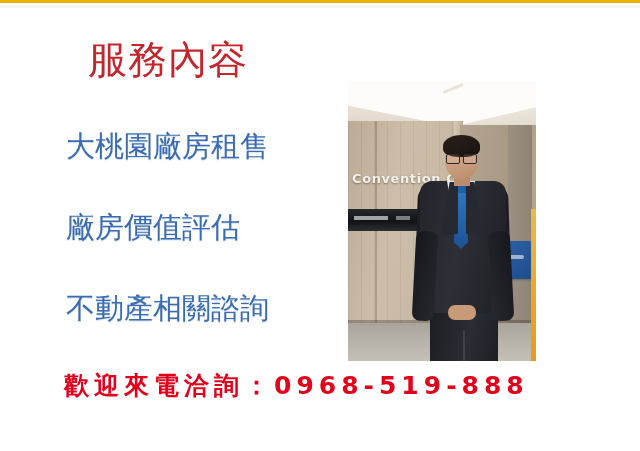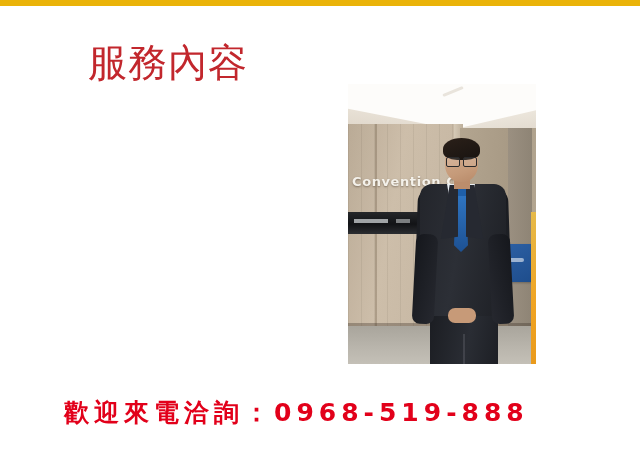--- a/index.html
+++ b/index.html
@@ -13,21 +13,21 @@
     background: #ffffff;
     font-family: "DejaVu Sans", "Liberation Sans", sans-serif;
     overflow: hidden;
   }
 
   .slide {
     position: relative;
     width: 640px;
     height: 451px;
     background: #ffffff;
-    border-top: 6px solid #eab308;
+    border-top: 3px solid #eab308;
     box-sizing: border-box;
     overflow: hidden;
   }
 
   
   .title {
     position: absolute;
     left: 88px;
     top: 34px;
     font-size: 39px;
@@ -52,21 +52,21 @@
     white-space: nowrap;
     margin-bottom: 47px;
     text-shadow: 0 1px 1px rgba(180,200,225,0.55);
   }
   .bullet:last-child { margin-bottom: 0; }
 
   
   .phone-line {
     position: absolute;
     left: 64px;
-    top: 392px;
+    top: 368px;
     font-size: 25px;
     line-height: 30px;
     font-weight: bold;
     color: #e2001a;
     letter-spacing: 5px;
     white-space: nowrap;
     text-align: right;
   }
 
   
@@ -376,20 +376,25 @@
     text-shadow: 0 1px 2px rgba(0,0,0,0.45);
   }
 </style>
 </head>
 <body>
 
 <div class="slide">
 
   <div class="title">服務內容</div>
 
+  <div class="bullet-list">
+    <div class="bullet">大桃園廠房租售</div>
+    <div class="bullet">廠房價值評估</div>
+    <div class="bullet">不動產相關諮詢</div>
+  </div>
 
   <div class="phone-line">歡迎來電洽詢：0968-519-888</div>
 
   <div class="photo">
     <div class="ph-ceiling"></div>
     <div class="ph-soffit-l"></div>
     <div class="ph-soffit-r"></div>
 
     <div class="ph-wall-left"></div>
     <div class="ph-seam"></div>

